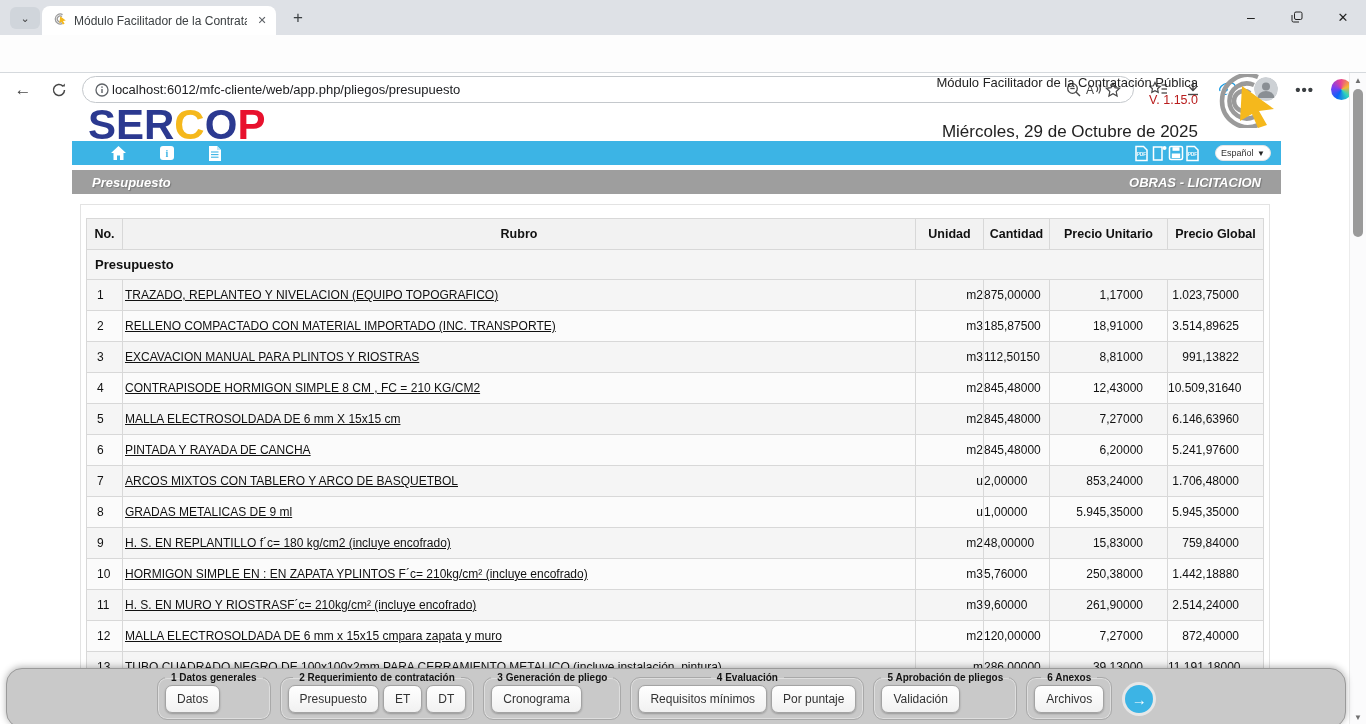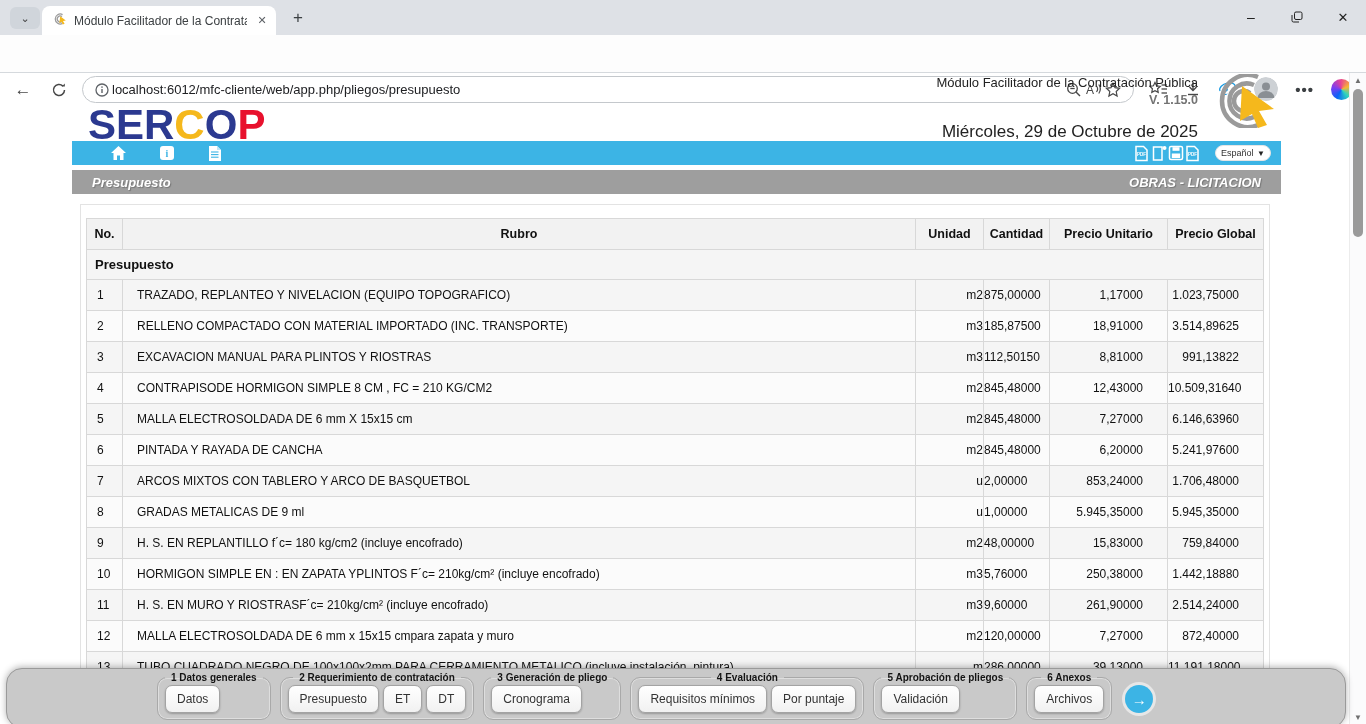--- a/index.html
+++ b/index.html
@@ -36,21 +36,21 @@
   
   .scrollbar { position:absolute; left:1349px; top:73px; width:17px; height:651px; background:#fbfbfc; border-left:1px solid #ececec; }
   .scroll-arrow { position:absolute; left:0; width:16px; height:14px; font-size:8px; color:#6f6f6f; display:flex; align-items:center; justify-content:center; cursor:pointer; }
   .scroll-thumb { position:absolute; left:3px; top:16px; width:10px; height:148px; background:#9a9a9a; border-radius:5px; cursor:grab; }
 
   
   .sercop-logo { position:absolute; left:88px; top:80px; font-size:42px; font-weight:800; letter-spacing:0px; line-height:1; cursor:default;margin-top:24px; }
   .sercop-blue { color:#2B3990; } .sercop-yellow { color:#F5B81C; } .sercop-red { color:#E8112D; }
   .app-meta { position:absolute; right:168px; top:75px; width:520px; text-align:right; }
   .app-meta .l1 { font-size:13px; color:#222; }
-  .app-meta .l2 { font-size:12.5px; color:#737373; margin-top:3px;font-weight:bold; }
+  .app-meta .l2 { font-size:12.5px; color:#b91c1c; margin-top:3px; }
   .app-meta .l3 { font-size:17px; color:#222; margin-top:15px; }
   .mfc-logo { position:absolute; left:1198px; top:74px; }
 
   
   .icon-bar { position:absolute; left:72px; top:141px; width:1209px; height:24px; background:#3CB4E5;
     display:flex; align-items:center; }
   .ib-left { display:flex; align-items:center; gap:31px; margin-left:38px; }
   .ib-spacer { flex:1; }
   .ib-right { display:flex; align-items:center; margin-right:10px; }
   .ib-ic { width:17px; height:17px; display:flex; align-items:center; justify-content:center; cursor:pointer; }
@@ -67,21 +67,21 @@
   .panel { position:absolute; left:80px; top:204px; width:1190px; height:505px; border:1px solid #e3e3e3; background:#fff; }
   table.budget { position:absolute; left:86px; top:218px; width:1178px; border-collapse:collapse; table-layout:fixed;
     font-size:12px; color:#111; background:#fff; }
   table.budget td, table.budget th { border:1px solid #d8d8d8; }
   .t-title td { height:30px; font-size:13px; font-weight:bold; padding-left:8px; background:#fff; }
   thead th { height:31px; background:#f2f2f2; font-size:12.5px; font-weight:bold; text-align:center; }
   tbody td { height:31px; }
   tbody tr:nth-child(odd) td { background:#f5f5f5; }
   tbody tr:nth-child(even) td { background:#fbfbfb; }
   .c-no { text-align:left; padding-left:10px; }
-  .c-rubro { text-align:left; padding-left:14px; white-space:nowrap; overflow:hidden; }
+  .c-rubro { text-align:left; padding-left:2px; white-space:nowrap; overflow:hidden;text-decoration:underline; }
   .c-unidad { text-align:right; }
   .c-cant, .c-pu, .c-pg { text-align:right; padding-right:24px; }
   col.w-no{width:36px} col.w-unidad{width:68px} col.w-cant{width:66px} col.w-pu{width:118px} col.w-pg{width:96px}
 
   
   .bottom-nav { position:absolute; left:6px; top:668px; width:1340px; height:60px; background:#c9c9c9;
     border:1px solid #9a9a9a; border-radius:16px; z-index:10; box-shadow:0 -1px 7px rgba(0,0,0,.3);
     display:flex; align-items:flex-start; padding:3px 0 0 150px; gap:9px; }
   fieldset.nav-group { border:1px solid #a9a9a9; box-shadow:inset 0 0 0 1px #dedede; border-radius:10px;
     padding:2px 7px 6px; background:transparent; }

